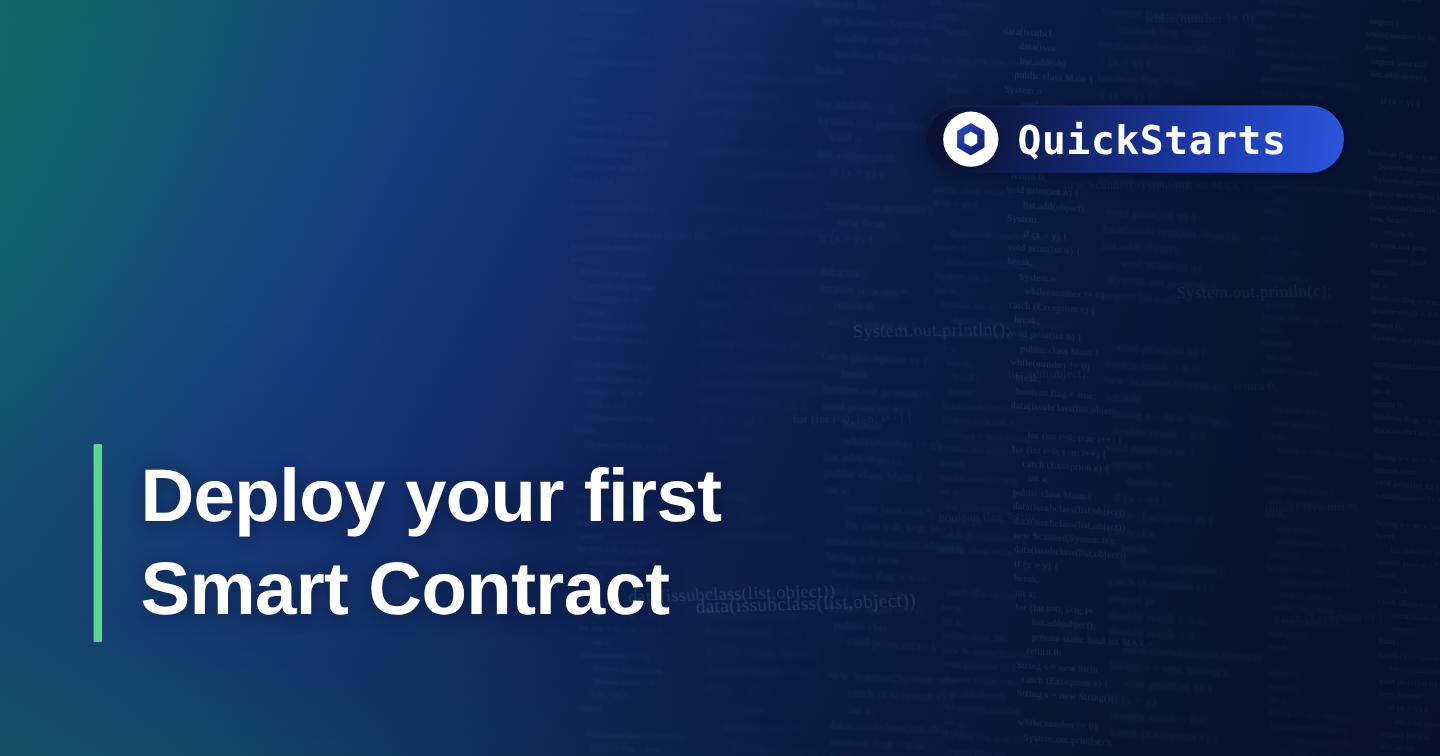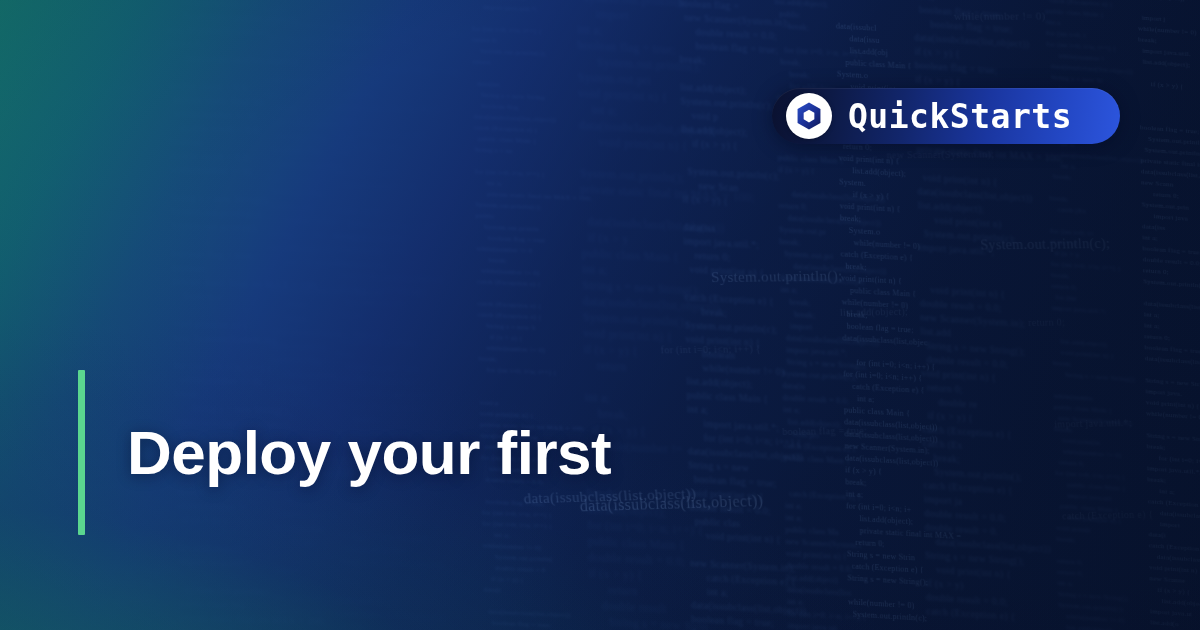--- a/index.html
+++ b/index.html
@@ -145,21 +145,21 @@
     align-items:stretch;
   }
   .accent-bar {
     width:7px;
     min-height:165px;
     background:#5BD68F;
     flex:0 0 auto;
     border-radius:1px;
   }
   .headline {
-    margin-left:42px;
+    margin-left:32px;
     display:flex;
     flex-direction:column;
     justify-content:center;
   }
   .headline .line {
     font-family:"Liberation Sans", sans-serif;
     font-size:62px;
     font-weight:700;
     color:#ffffff;
     line-height:78px;
@@ -1063,16 +1063,17 @@
         <path d="M16 9.2 L21.7 12.5 L21.7 19.5 L16 22.8 L10.3 19.5 L10.3 12.5 Z" fill="#ffffff"></path>
       </svg>
     </div>
     <span class="badge-text">QuickStarts</span>
   </div>
 
   <div class="headline-wrap">
     <div class="accent-bar"></div>
     <div class="headline">
       <div class="line">Deploy your first</div>
+      <div class="line">Smart Contract</div>
     </div>
   </div>
 
 </div>
 
 </body></html>

